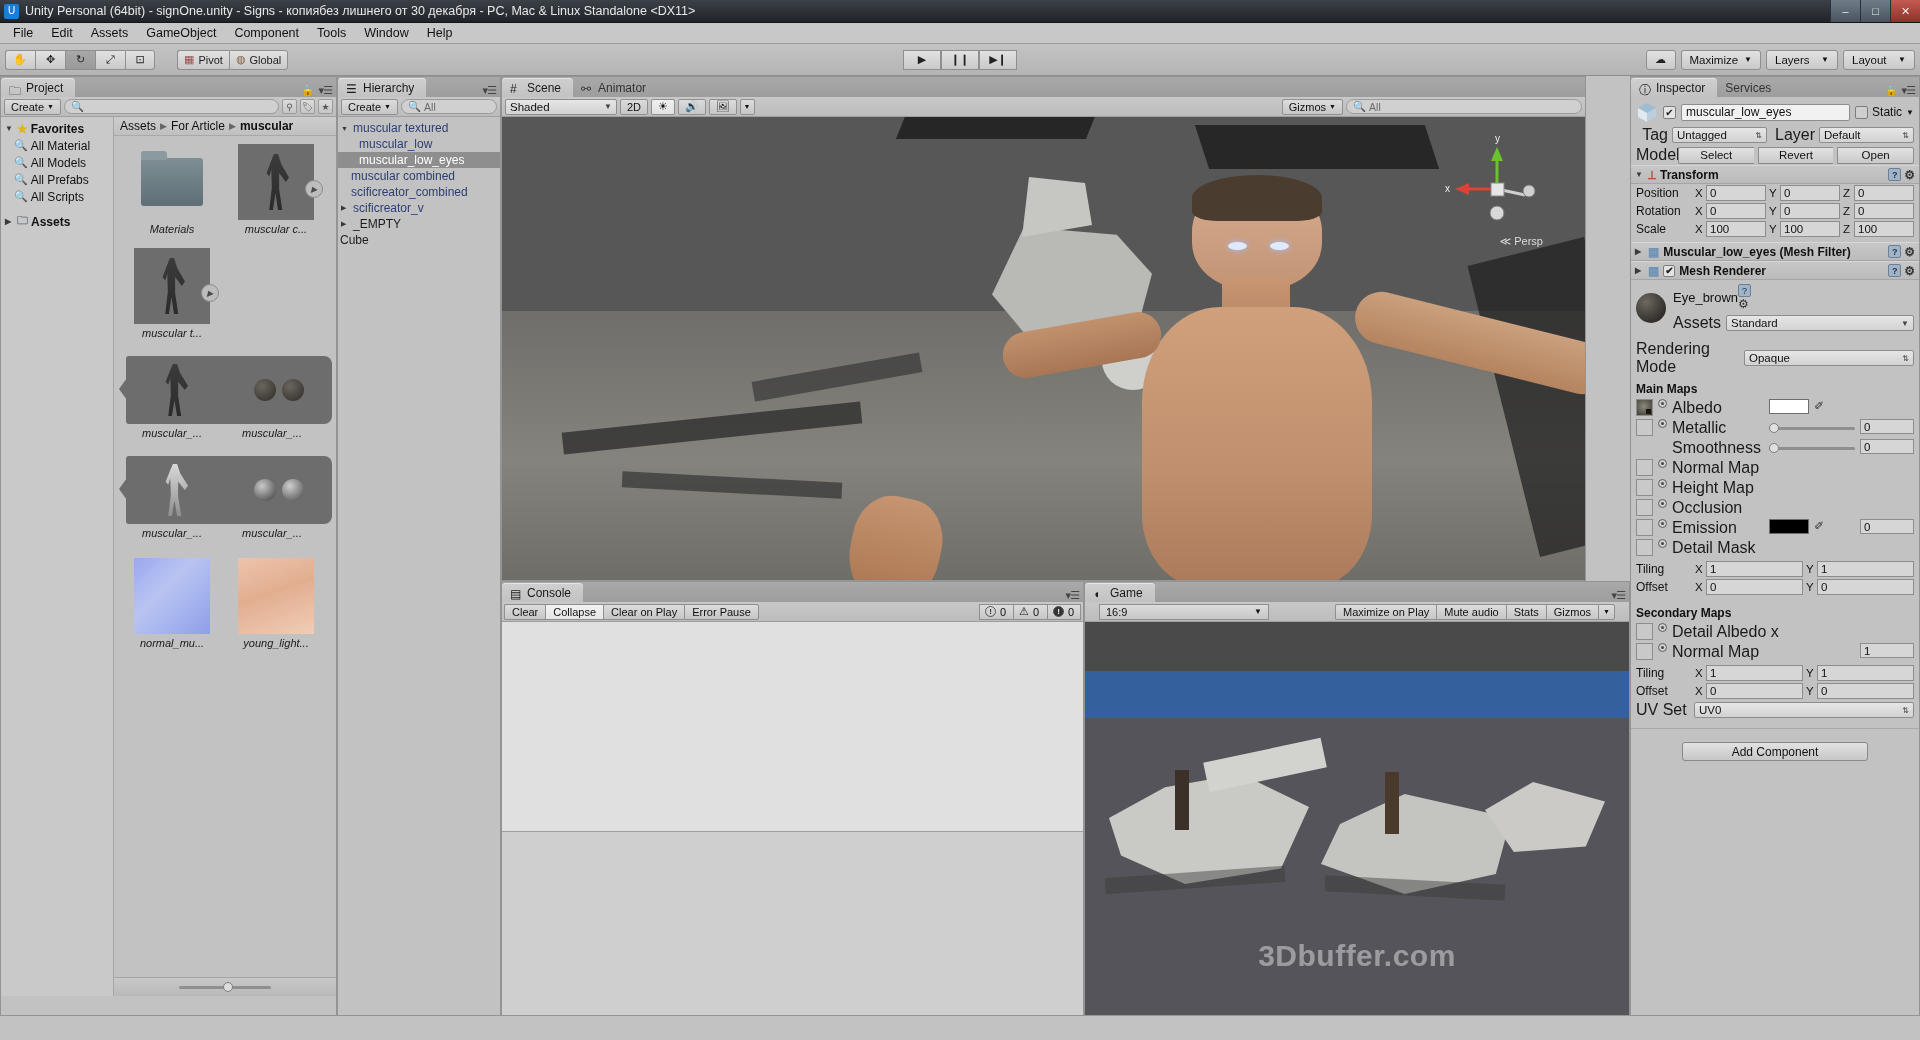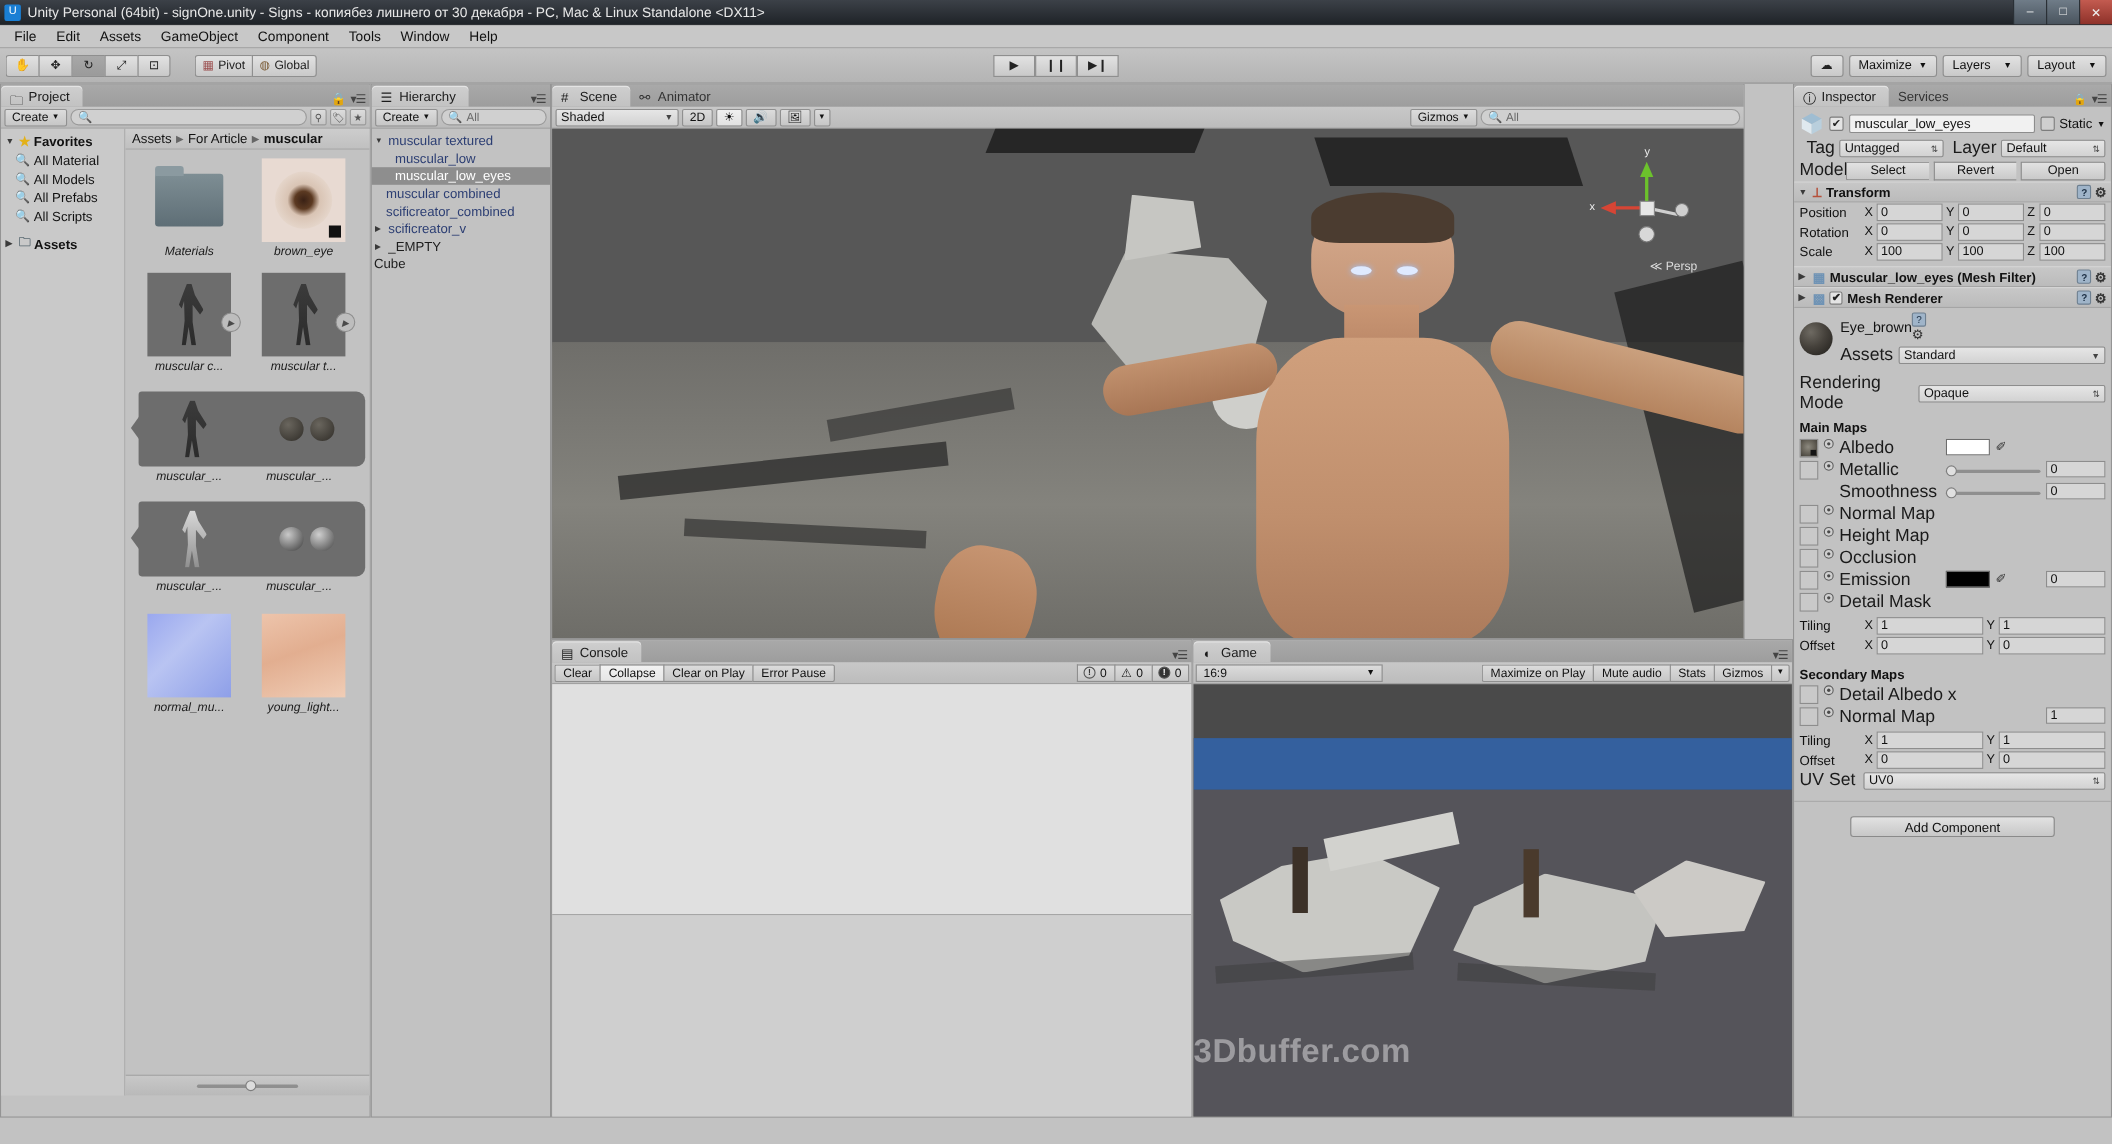--- a/index.html
+++ b/index.html
@@ -231,33 +231,33 @@
     border: 1px solid #555; display: flex; align-items: center; justify-content: center;
     font-size: 8px; font-weight: bold; color: #333; }
   .badge-circle.filled { background: #333; color: #fff; }
   .console-log { background: #e0e0e0; height: 210px; border-bottom: 1px solid #a0a0a0; }
   .console-detail { background: #cfcfcf; height: calc(100% - 20px - 20px - 210px); }
 
   
   #game { left: 1084px; top: 581px; width: 546px; height: 435px; }
   .game-sub {
     height: 20px; background: linear-gradient(#c8c8c8,#bcbcbc);
-    border-bottom: 1px solid #9e9e9e; display: flex; align-items: center; padding: 0 2px; gap: 0;
+    border-bottom: 1px solid #9e9e9e; display: flex; align-items: center; padding: 0 14px; gap: 0;
   }
   .aspect {
     height: 16px; width: 170px; padding: 0 6px; font-size: 11px;
     background: linear-gradient(#dcdcdc,#c6c6c6); border: 1px solid #8f8f8f;
     display: flex; align-items: center;
   }
   .aspect .caret { margin-left: auto; font-size: 8px; }
   .gbtns { margin-left: auto; display: flex; }
   .game-canvas { position: relative; width: 100%; height: calc(100% - 40px); background: #4a4a4a; overflow: hidden; }
   .game-band { position: absolute; left: 0; right: 0; height: 47px; background: #34609e; }
   .game-floor { position: absolute; left: 0; right: 0; top: 96px; bottom: 0; background: #55545a; }
-  .wm { position: absolute; left: 0; right: 0; bottom: 42px; 
+  .wm { position: absolute; left: 0; right: 0; bottom: 42px; text-align: center;
     font-size: 30px; color: rgba(255,255,255,.42); font-weight: bold; letter-spacing: .5px; }
 
   
   #inspector { left: 1630px; top: 76px; width: 290px; height: 940px; }
   .insp-body { font-size: 12px; padding: 0; overflow: hidden; height: calc(100% - 20px); }
   .insp-head { display: flex; align-items: center; gap: 5px; padding: 4px 5px 2px 5px; }
   .cube-ic { width: 22px; height: 22px; flex: none; position: relative; }
   .chk { width: 13px; height: 13px; background: #e4e4e4; border: 1px solid #7d7d7d; border-radius: 2px;
     display:flex;align-items:center;justify-content:center;font-size:10px;color:#222; flex:none;}
   .txtfield { height: 17px; background: #f1f1f1; border: 1px solid #8d8d8d; border-radius: 2px;
@@ -453,27 +453,20 @@
         </div>
 
         <div class="grid">
 
           <div class="cell">
             <div class="thumb folder">
               <div class="folder-shape"></div>
             </div>
             <div class="cell-label">Materials</div>
           </div>
-          <div class="cell">
-            <div class="thumb" style="background:#e8dad2">
-              <div style="width:52px;height:52px;border-radius:50%;background:radial-gradient(circle at 50% 50%, #3a2115 0%,#5c3a22 22%,#d9c4b4 40%,#f0e6df 100%)"></div>
-              <div style="position:absolute;right:4px;bottom:4px;width:11px;height:11px;background:#111"></div>
-            </div>
-            <div class="cell-label">brown_eye</div>
-          </div>
 
           <div class="cell">
             <div class="thumb">
               <div style="width:26px;height:56px;background:linear-gradient(#3b3b3b,#2b2b2b);clip-path:polygon(42% 0,58% 0,70% 18%,100% 42%,88% 50%,62% 34%,62% 62%,74% 100%,58% 100%,48% 70%,38% 100%,24% 100%,34% 60%,32% 28%,24% 40%,14% 34%,30% 14%)"></div>
               <div class="play-badge">▶</div>
             </div>
             <div class="cell-label">muscular c...</div>
           </div>
           <div class="cell">
             <div class="thumb">

